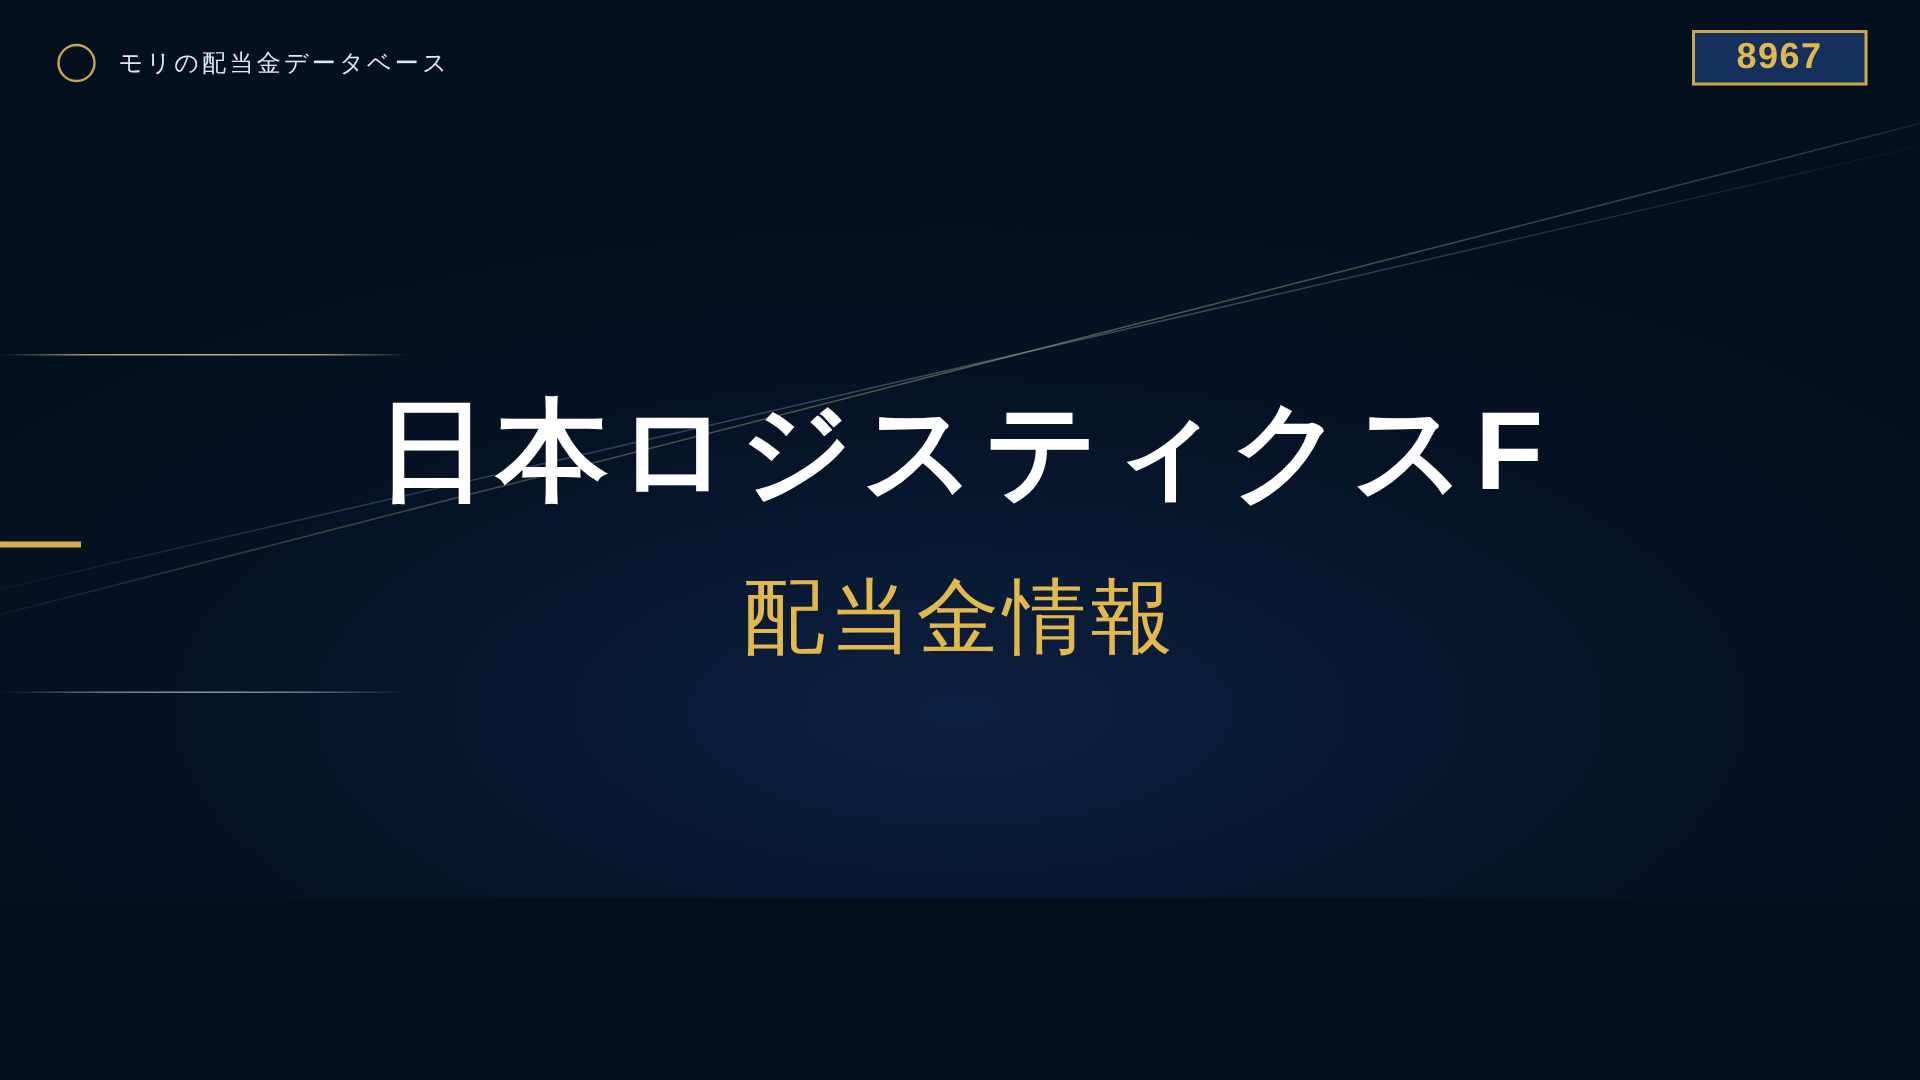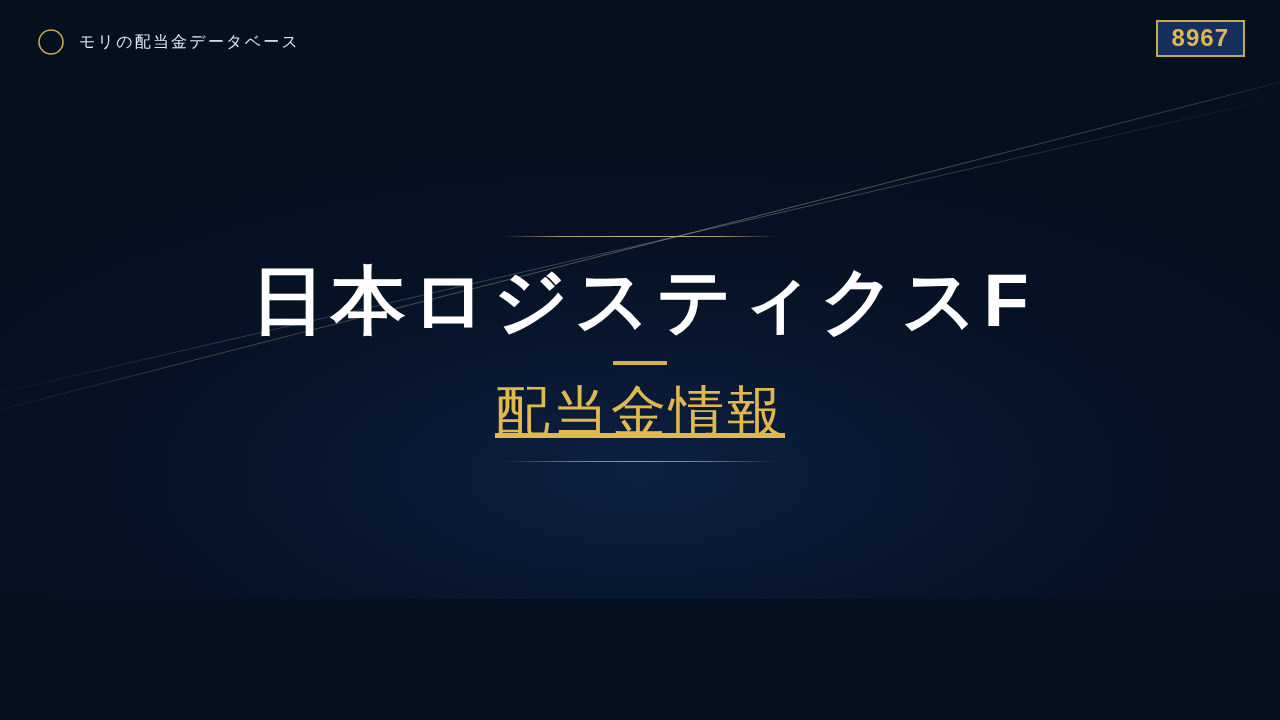--- a/index.html
+++ b/index.html
@@ -67,41 +67,40 @@
     color: #dfe7f5;
     font-weight: 400;
     white-space: nowrap;
   }
 
   .ticker-badge {
     position: absolute;
     right: 35px;
     top: 20px;
     min-width: 72px;
-    padding: 3px 14px 5px;
+    padding: 3px 28px 5px;
     text-align: center;
     border: 2px solid #c9a84c;
     background: #16305e;
     color: #e0b84e;
     font-size: 24px;
     font-weight: 700;
     letter-spacing: 1px;
     line-height: 1.05;
     box-sizing: border-box;
   }
 
   
   .hero {
     position: absolute;
     left: 0;
     right: 0;
     top: 236px;
     display: flex;
     flex-direction: column;
-    align-items: center;
   }
 
   .rule-top {
     width: 272px;
     height: 1px;
     background: linear-gradient(to right, rgba(196,168,92,0) 0%, rgba(206,183,120,0.85) 22%, rgba(214,193,140,0.9) 50%, rgba(206,183,120,0.85) 78%, rgba(196,168,92,0) 100%);
   }
 
   .hero-title {
     margin: 24px 0 0 0;
@@ -126,21 +125,20 @@
 
   .hero-subtitle {
     margin-top: 16px;
     font-size: 55px;
     font-weight: 400;
     letter-spacing: 3px;
     line-height: 1.12;
     color: #e0b84e;
     text-align: center;
     white-space: nowrap;
-    text-decoration: underline;
   }
 
   .rule-bottom {
     margin-top: 18px;
     width: 272px;
     height: 1px;
     background: linear-gradient(to right, rgba(170,185,215,0) 0%, rgba(178,192,218,0.55) 25%, rgba(196,208,230,0.7) 50%, rgba(178,192,218,0.55) 75%, rgba(170,185,215,0) 100%);
   }
 
   

